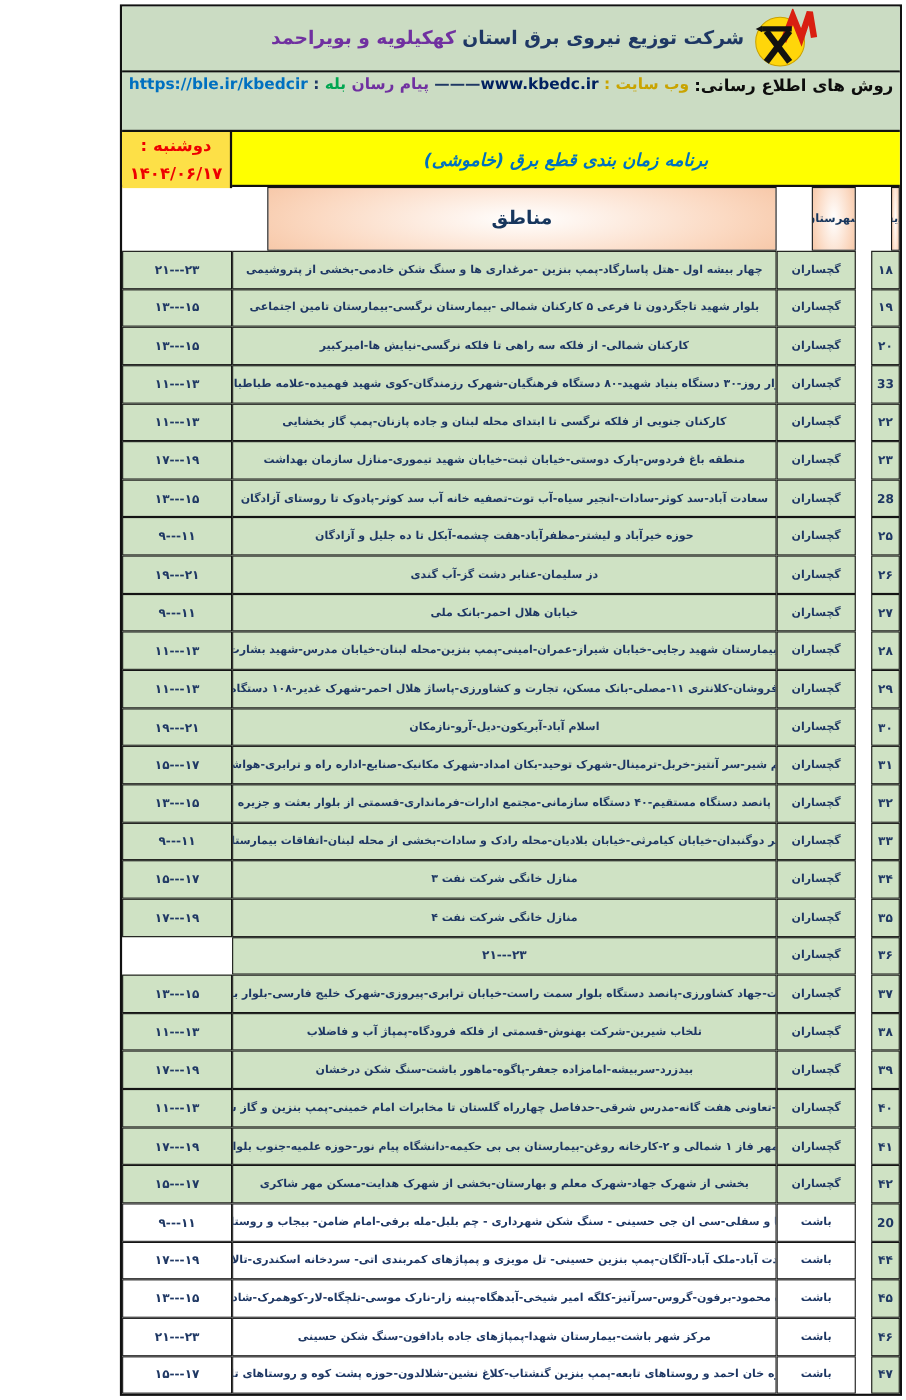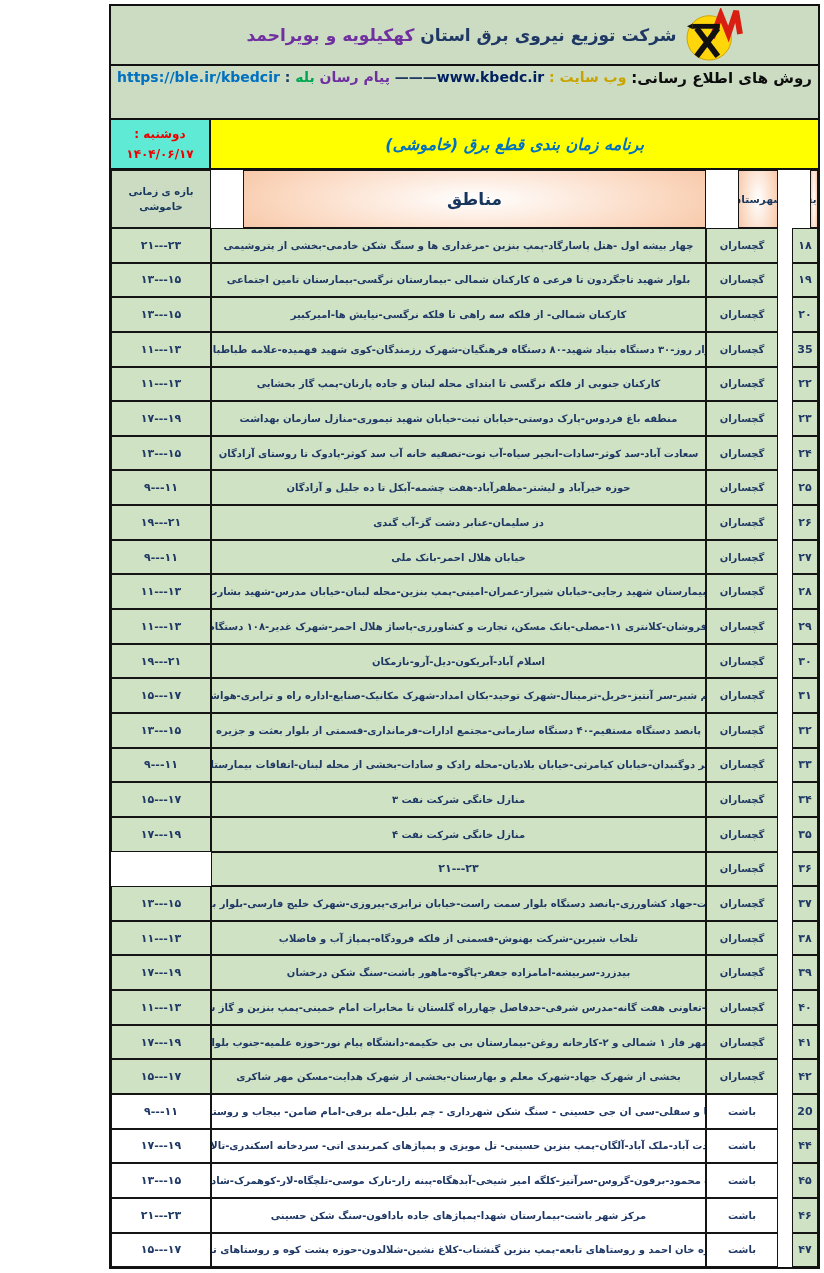--- a/index.html
+++ b/index.html
@@ -51,23 +51,23 @@
   
   .banner-row {
     height: 50px; flex: 0 0 50px;
     border-bottom: 2px solid #111;
     display: grid; grid-template-columns: 100px 1fr;
     direction: ltr;
     background: #ffff00;
   }
   .date-cell {
     border-right: 2px solid #111;
-    background: #5eead4;
+    background: #fde047;
     color: #ee0000;
-    font-size: 12px;
+    font-size: 15px;
     display: flex; flex-direction: column; align-items: center; justify-content: center;
     line-height: 1.7;
     direction: rtl;
   }
   .banner-title-cell {
     display: flex; align-items: center; justify-content: center;
     color: #0070c0; font-size: 16px;
     direction: rtl;
     font-style: italic;
   }
@@ -144,24 +144,20 @@
       <span>۱۴۰۴/۰۶/۱۷</span>
     </div>
     <div class="banner-title-cell">برنامه زمان بندی قطع برق (خاموشی)</div>
   </div>
 
   <div class="table">
     <div class="thead">
       <div class="cell th-peach th-no">ردیف</div>
       <div class="cell th-peach th-county">شهرستان</div>
       <div class="cell th-peach th-regions">مناطق</div>
-      <div class="cell th-time">
-        <span>بازه ی زمانی</span>
-        <span>خاموشی</span>
-      </div>
     </div>
     <div class="tbody">
   <div class="row gachsaran">
     <div class="cell c-no">۱۸</div>
     <div class="cell c-county">گچساران</div>
     <div class="cell c-regions">چهار بیشه اول -هتل پاسارگاد-پمپ بنزین -مرغداری ها و سنگ شکن خادمی-بخشی از پتروشیمی</div>
     <div class="cell c-time">۲۱---۲۳</div>
   </div>
 
   <div class="row gachsaran">
@@ -172,42 +168,42 @@
   </div>
 
   <div class="row gachsaran">
     <div class="cell c-no">۲۰</div>
     <div class="cell c-county">گچساران</div>
     <div class="cell c-regions">کارکنان شمالی- از فلکه سه راهی تا فلکه نرگسی-نیایش ها-امیرکبیر</div>
     <div class="cell c-time">۱۳---۱۵</div>
   </div>
 
   <div class="row gachsaran">
-    <div class="cell c-no">35</div>
+    <div class="cell c-no">33</div>
     <div class="cell c-county">گچساران</div>
     <div class="cell c-regions">بازار روز-۳۰ دستگاه بنیاد شهید-۸۰ دستگاه فرهنگیان-شهرک رزمندگان-کوی شهید فهمیده-علامه طباطبایی</div>
     <div class="cell c-time">۱۱---۱۳</div>
   </div>
 
   <div class="row gachsaran">
     <div class="cell c-no">۲۲</div>
     <div class="cell c-county">گچساران</div>
     <div class="cell c-regions">کارکنان جنوبی از فلکه نرگسی تا ابتدای محله لبنان و جاده پازنان-پمپ گاز بخشایی</div>
     <div class="cell c-time">۱۱---۱۳</div>
   </div>
 
   <div class="row gachsaran">
     <div class="cell c-no">۲۳</div>
     <div class="cell c-county">گچساران</div>
     <div class="cell c-regions">منطقه باغ فردوس-پارک دوستی-خیابان ثبت-خیابان شهید تیموری-منازل سازمان بهداشت</div>
     <div class="cell c-time">۱۷---۱۹</div>
   </div>
 
   <div class="row gachsaran">
-    <div class="cell c-no">۲۴</div>
+    <div class="cell c-no">28</div>
     <div class="cell c-county">گچساران</div>
     <div class="cell c-regions">سعادت آباد-سد کوثر-سادات-انجیر سیاه-آب توت-تصفیه خانه آب سد کوثر-پادوک تا روستای آزادگان</div>
     <div class="cell c-time">۱۳---۱۵</div>
   </div>
 
   <div class="row gachsaran">
     <div class="cell c-no">۲۵</div>
     <div class="cell c-county">گچساران</div>
     <div class="cell c-regions">حوزه خیرآباد و لیشتر-مظفرآباد-هفت چشمه-آبکل تا ده جلیل و آزادگان</div>
     <div class="cell c-time">۹---۱۱</div>

